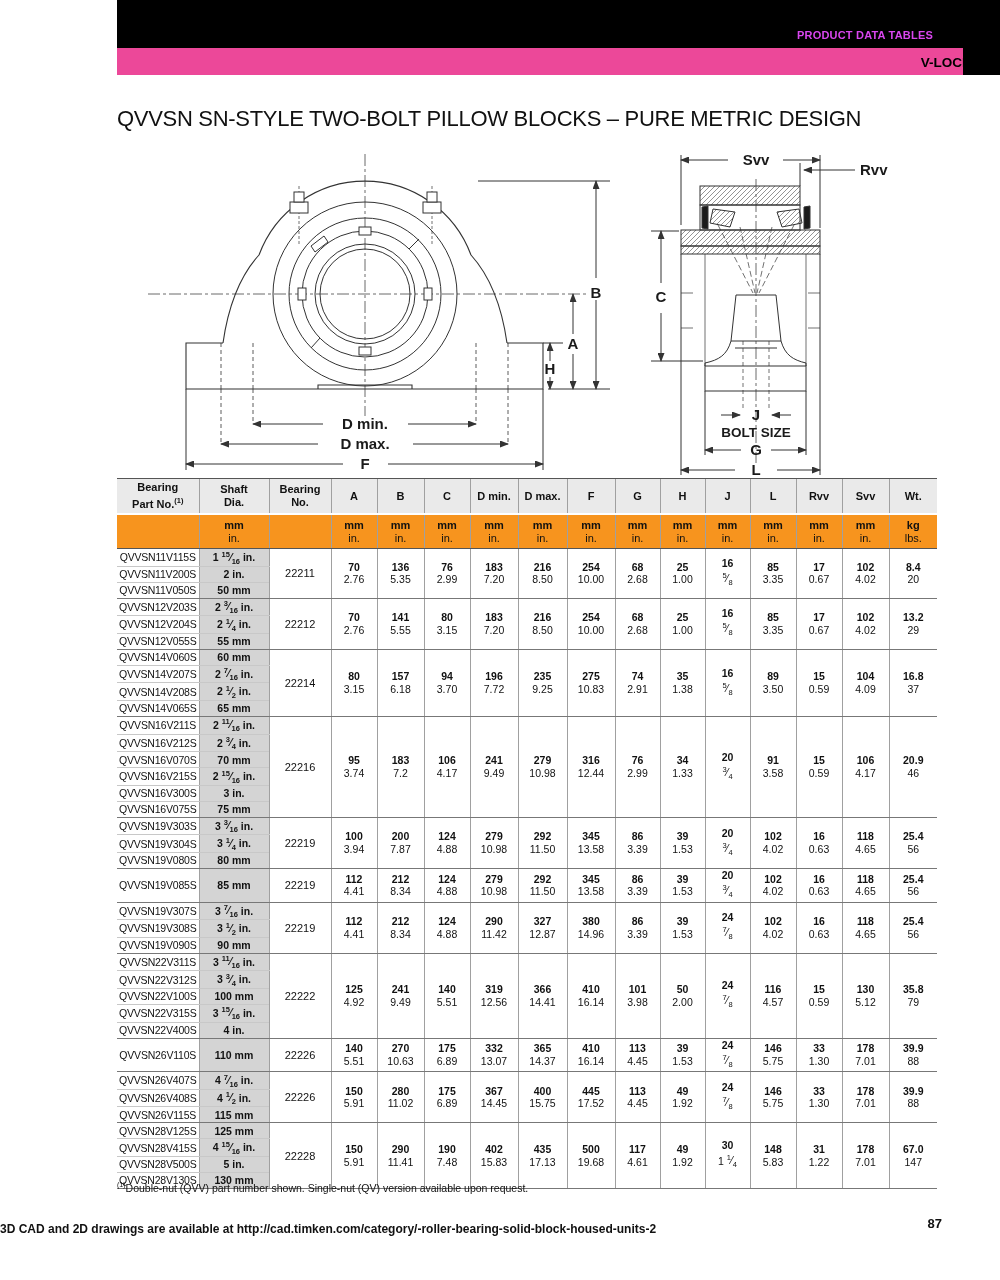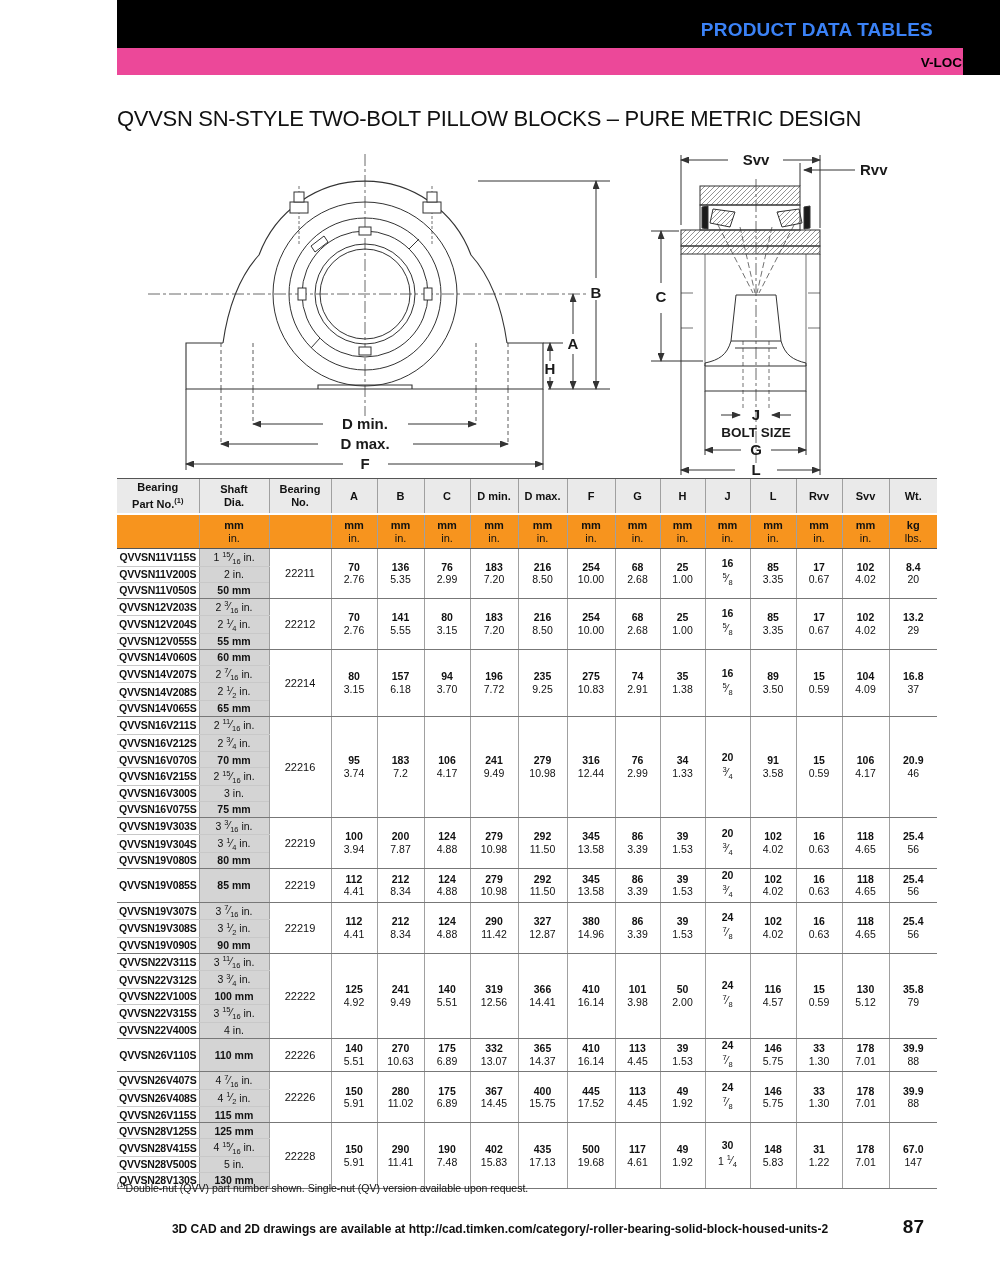--- a/index.html
+++ b/index.html
@@ -1,21 +1,21 @@
 <!DOCTYPE html>
 <html><head>
 <meta charset="utf-8">
 <style>
   html,body{margin:0;padding:0;background:#fff;}
   .page{position:relative;width:1000px;height:1280px;background:#fff;overflow:hidden;
         font-family:"Liberation Sans",sans-serif;color:#111;}
   
   .blackbar{position:absolute;left:117px;right:0;top:0;height:48px;background:#000;
             display:flex;align-items:flex-end;justify-content:flex-end;}
-  .blackbar .txt{color:#3b82f6;font-weight:bold;font-size:19px;letter-spacing:.2px;
+  .blackbar .txt{color:#d946ef;font-weight:bold;font-size:11px;letter-spacing:.2px;
                  padding:0 67px 7px 0;}
   .graybar{position:absolute;left:117px;width:944px;top:48px;height:27px;background:#ec4899;
            display:flex;align-items:center;justify-content:flex-end;}
   .graybar .txt{color:#000;font-weight:bold;font-size:13.5px;padding-right:30px;}
   .graybar sup{font-size:8px;}
   .edgetab{position:absolute;left:963px;right:0;top:48px;height:27px;background:#000;}
   .title{position:absolute;left:117px;top:106px;font-size:22px;font-weight:400;
          letter-spacing:-.3px;white-space:nowrap;}
   
   .diag{position:absolute;}
@@ -27,36 +27,36 @@
   th:first-child,td:first-child{border-left:none;}
   thead tr.hrow th{background:#eaeaea;border-top:1px solid #555;height:34px;
                    font-size:11px;line-height:13px;font-weight:bold;}
   thead tr.hrow th sup{font-size:7.5px;}
   thead tr.units td{background:#F7941E;height:33px;border-top:2px solid #fff;
                     border-bottom:1px solid #555;font-size:11px;line-height:13px;}
   .mm{font-weight:bold;}
   .in{font-weight:normal;}
   tbody tr{height:16px;}
   tbody tr.tall{height:33px;}
-  td.part{font-size:10.5px;font-weight:bold;letter-spacing:-.2px;}
-  td.shaft{background:#d4d4d4;font-size:10.5px;}
+  td.part{font-size:10.5px;font-weight:normal;letter-spacing:-.2px;}
+  td.shaft{background:#d4d4d4;font-size:10.5px;font-weight:bold;}
   td.shaft.b{font-weight:bold;margin-top:44px;}
   td.bno{font-size:11px;}
   td.val{font-size:10.5px;}
   td.val div{line-height:12.5px;}
   td.part,td.shaft{border-bottom:1px solid #c8c8c8;}
   tr.gend td.part,tr.gend td.shaft{border-bottom:1px solid #777;}
   td.bno,td.val{border-bottom:1px solid #777;}
   .fr sup,.fr sub{font-size:7.5px;}
   
   .footnote{position:absolute;left:117px;top:1181px;font-size:10.5px;color:#111;}
   .footnote sup{font-size:7px;}
-  .footer{position:absolute;left:0;top:1222px;width:1000px;text-align:center;
+  .footer{position:absolute;left:0;top:1222px;width:1000px;
           font-size:12px;font-weight:bold;}
-  .pagenum{position:absolute;right:76px;top:1216px;font-size:19px;font-weight:bold;}
+  .pagenum{position:absolute;right:58px;top:1216px;font-size:13px;font-weight:bold;}
 </style>
 </head>
 <body>
 
 <div class="page">
 
   <div class="blackbar">
     <span class="txt">PRODUCT DATA TABLES</span>
   </div>
   <div class="graybar">

